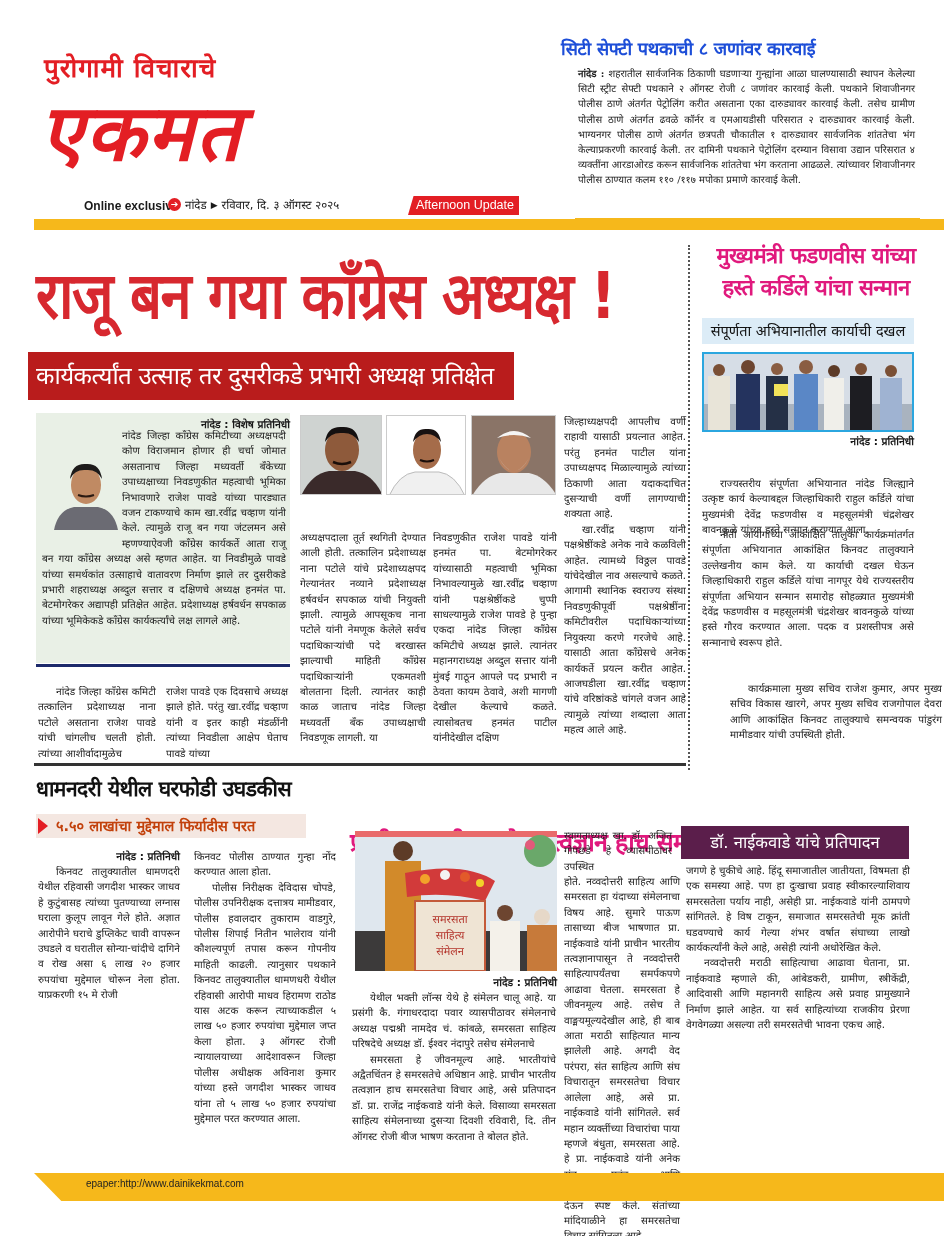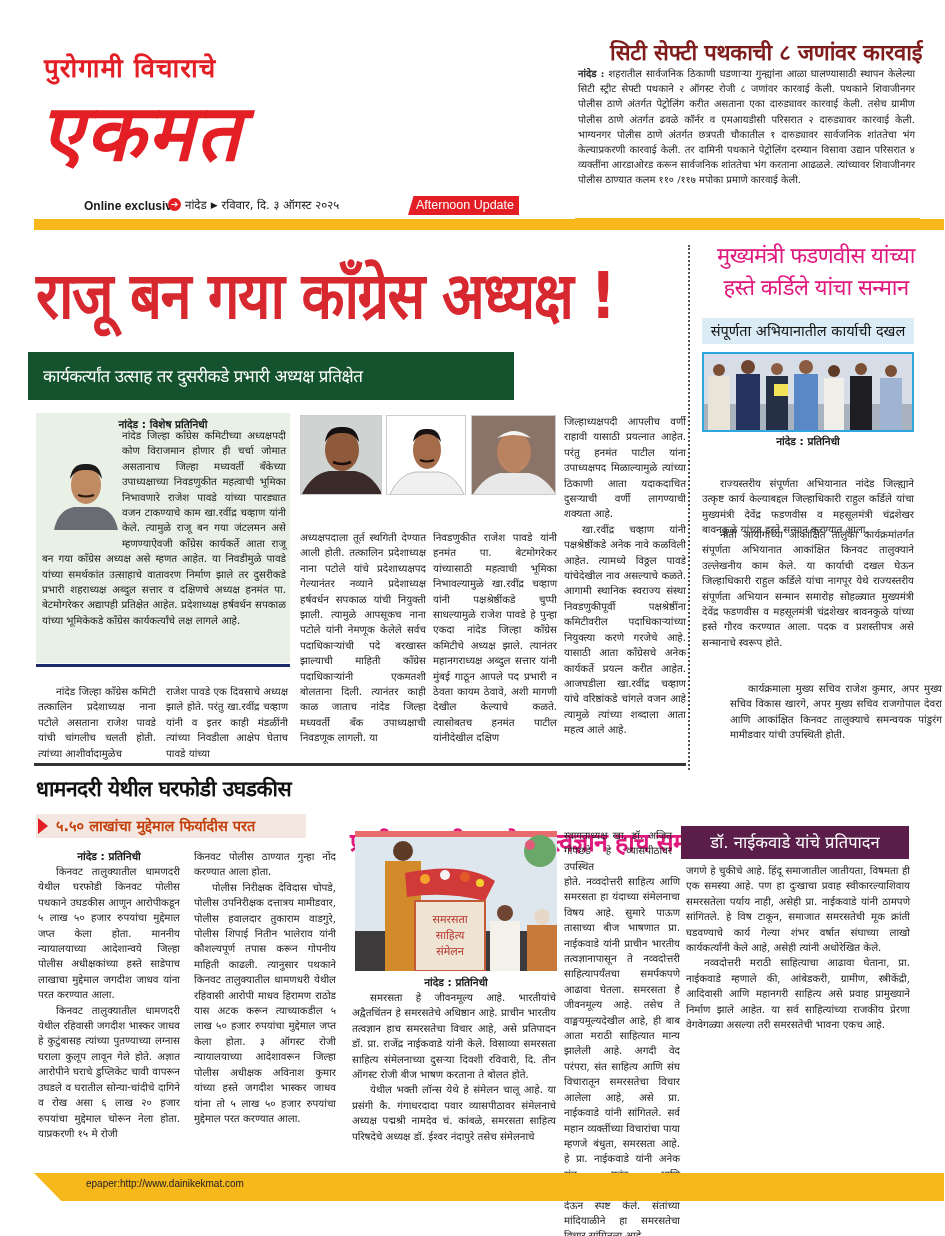--- a/index.html
+++ b/index.html
@@ -1,53 +1,53 @@
 <!DOCTYPE html>
 <html><head>
 <meta charset="utf-8">
 <style>
   * { box-sizing: border-box; margin: 0; padding: 0; }
   body { width: 945px; height: 1236px; background: #ffffff; font-family: "DejaVu Sans", sans-serif; color: #1a1a1a; position: relative; overflow: hidden; }
   .abs { position: absolute; }
   p, .txt { font-family: "DejaVu Serif", serif; font-size: 10.2px; line-height: 15.4px; text-align: justify; color: #1c1c1c; }
-  .dateline { text-align: center; font-weight: bold; font-size: 10.5px; line-height: 15px; font-family: "DejaVu Sans", sans-serif; }
+  .dateline { text-align: right; font-weight: bold; font-size: 10.5px; line-height: 15px; font-family: "DejaVu Sans", sans-serif; }
   .indent { text-indent: 18px; }
 
   
   .mast-top { left: 44px; top: 48px; font-family: "DejaVu Serif", serif; font-weight: bold; font-size: 26px; color: #e31e24; letter-spacing: 1px; line-height: 40px; }
   .mast-main { left: 40px; top: 88px; font-family: "DejaVu Serif", serif; font-weight: bold; font-style: italic; font-size: 78px; color: #e31e24; line-height: 90px; letter-spacing: 2px; }
   .online { left: 40px; top: 199px; font-family: "Liberation Sans", sans-serif; font-weight: bold; font-size: 12px; margin-left: 44px; }
   .dateinfo { left: 168px; top: 197px; font-size: 11.5px; display: flex; align-items: center; gap: 4px; }
   .arrow-circle { width: 13px; height: 13px; border-radius: 50%; background: #e31e24; color: #fff; font-size: 9px; line-height: 13px; text-align: center; }
   .afternoon { left: 408px; top: 196px; background: #e31e24; color: #fff; font-family: "Liberation Sans", sans-serif; font-size: 12.5px; padding: 1px 5px; line-height: 17px; clip-path: polygon(5% 0, 100% 0, 100% 100%, 0 100%); padding-left: 8px; }
   .yellow-bar-top { left: 34px; top: 219px; width: 910px; height: 11px; background: #f6b81b; }
 
   
-  .tr-head { left: 610px; top: 36px; font-weight: bold; font-size: 22px; color: #7f1d1d; font-family: "DejaVu Sans", sans-serif; letter-spacing: -0.3px; }
+  .tr-head { left: 561px; top: 36px; font-weight: bold; font-size: 18px; color: #1d4ed8; font-family: "DejaVu Sans", sans-serif; letter-spacing: -0.3px; }
   .tr-body { left: 578px; top: 66px; width: 337px; font-size: 9.9px; line-height: 15.2px; }
   .tr-yellow { left: 575px; top: 218px; width: 345px; height: 8px; background: #f6b81b; }
 
   
   .main-head { left: 36px; top: 250px; width: 680px; font-family: "DejaVu Sans", sans-serif; font-weight: bold; font-size: 56px; color: #d7282f; letter-spacing: -1.5px; line-height: 80px; transform: scaleY(1.15); transform-origin: top left; }
-  .sub-banner { left: 28px; top: 352px; width: 485px; height: 48px; background: #14532d; color: #fff; font-size: 17px; line-height: 48px; padding-left: 15px; white-space: nowrap; letter-spacing: -0.5px; width: 486px; }
+  .sub-banner { left: 28px; top: 352px; width: 485px; height: 48px; background: #b91c1c; color: #fff; font-size: 24px; line-height: 48px; padding-left: 8px; white-space: nowrap; letter-spacing: -0.5px; width: 486px; }
   .sub-banner { width: 486px; }
   .dotted-v { left: 688px; top: 245px; width: 0; height: 525px; border-left: 2px dotted #555; }
 
   
   .box-left { left: 36px; top: 413px; width: 254px; height: 250px; background: #e9f0e6; }
   .portrait { left: 50px; top: 455px; width: 72px; height: 75px; }
   .box-bottom-line { left: 36px; top: 664px; width: 254px; height: 3px; background: #1d2a6b; }
 
   
   .photo { position: absolute; overflow: hidden; border: 1px solid #ccc; }
 
   .rule-dark { left: 34px; top: 763px; width: 652px; height: 3px; background: #333; }
 
   
-  .rr-head { left: 701px; top: 240px; width: 230px; text-align: center; font-weight: normal; font-size: 22px; line-height: 32px; color: #e0197d; font-family: "DejaVu Sans", sans-serif; letter-spacing: -0.6px; }
+  .rr-head { left: 701px; top: 240px; width: 230px; text-align: center; font-weight: bold; font-size: 22px; line-height: 32px; color: #e0197d; font-family: "DejaVu Sans", sans-serif; letter-spacing: -0.6px; }
   .rr-sub { left: 702px; top: 318px; width: 212px; background: #dcecf7; text-align: center; font-size: 14.5px; line-height: 26px; color: #111; }
   .rr-photo { left: 702px; top: 352px; width: 212px; height: 80px; border: 2px solid #2ba6df; }
 
   
   .bl-head { left: 36px; top: 774px; font-weight: bold; font-size: 21px; color: #111; letter-spacing: -0.5px; }
   .bl-sub { left: 36px; top: 814px; width: 270px; height: 24px; background: #f4e7e1; font-size: 14.5px; line-height: 24px; padding-left: 20px; font-weight: bold; color: #c2410c; }
   .bl-sub-arrow { left: 38px; top: 818px; width: 0; height: 0; border-top: 8px solid transparent; border-bottom: 8px solid transparent; border-left: 10px solid #e31e24; }
 
   
   .br-head { left: 350px; top: 776px; font-weight: bold; font-size: 25px; color: #e0197d; letter-spacing: -0.8px; margin-top: 48px; }
@@ -162,21 +162,20 @@
 <div class="abs dateline" style="left:702px; top:434px; width:212px;">नांदेड : प्रतिनिधी</div>
 <p class="abs indent" style="left:702px; top:476px; width:212px;">राज्यस्तरीय संपूर्णता अभियानात नांदेड जिल्ह्याने उत्कृष्ट कार्य केल्याबद्दल जिल्हाधिकारी राहुल कर्डिले यांचा मुख्यमंत्री देवेंद्र फडणवीस व महसूलमंत्री चंद्रशेखर बावनकुळे यांच्या हस्ते सन्मान करण्यात आला.</p>
 <p class="abs indent" style="left:702px; top:527px; width:212px;">नीती आयोगाच्या आकांक्षित तालुका कार्यक्रमांतर्गत संपूर्णता अभियानात आकांक्षित किनवट तालुक्याने उल्लेखनीय काम केले. या कार्याची दखल घेऊन जिल्हाधिकारी राहुल कर्डिले यांचा नागपूर येथे राज्यस्तरीय संपूर्णता अभियान सन्मान समारोह सोहळ्यात मुख्यमंत्री देवेंद्र फडणवीस व महसूलमंत्री चंद्रशेखर बावनकुळे यांच्या हस्ते गौरव करण्यात आला. पदक व प्रशस्तीपत्र असे सन्मानाचे स्वरूप होते.</p>
 <p class="abs indent" style="left:702px; top:681px; width:212px;margin-left:28px;">कार्यक्रमाला मुख्य सचिव राजेश कुमार, अपर मुख्य सचिव विकास खारगे, अपर मुख्य सचिव राजगोपाल देवरा आणि आकांक्षित किनवट तालुक्याचे समन्वयक पांडुरंग मामीडवार यांची उपस्थिती होती.</p>
 
 <div class="abs bl-head">धामनदरी येथील घरफोडी उघडकीस</div>
 <div class="abs bl-sub">५.५० लाखांचा मुद्देमाल फिर्यादीस परत</div>
 <div class="abs bl-sub-arrow"></div>
 <div class="abs dateline" style="left:38px; top:849px; width:142px;">नांदेड : प्रतिनिधी</div>
 <div class="abs" style="left:38px; top:864px; width:142px;">
-  <p class="indent">किनवट तालुक्यातील धामणदरी येथील घरफोडी किनवट पोलीस पथकाने उघडकीस आणून आरोपीकडून ५ लाख ५० हजार रुपयांचा मुद्देमाल जप्त केला होता. माननीय न्यायालयाच्या आदेशान्वये जिल्हा पोलीस अधीक्षकांच्या हस्ते साडेपाच लाखाचा मुद्देमाल जगदीश जाधव यांना परत करण्यात आला.</p>
   <p class="indent">किनवट तालुक्यातील धामणदरी येथील रहिवासी जगदीश भास्कर जाधव हे कुटुंबासह त्यांच्या पुतण्याच्या लग्नास घराला कुलूप लावून गेले होते. अज्ञात आरोपीने घराचे डुप्लिकेट चावी वापरून उघडले व घरातील सोन्या-चांदीचे दागिने व रोख असा ६ लाख २० हजार रुपयांचा मुद्देमाल चोरून नेला होता. याप्रकरणी १५ मे रोजी</p>
 </div>
 <div class="abs" style="left:194px; top:849px; width:142px;">
   <p>किनवट पोलीस ठाण्यात गुन्हा नोंद करण्यात आला होता.</p>
   <p class="indent">पोलीस निरीक्षक देविदास चोपडे, पोलीस उपनिरीक्षक दत्तात्रय मामीडवार, पोलीस हवालदार तुकाराम वाडगुरे, पोलीस शिपाई नितीन भालेराव यांनी कौशल्यपूर्ण तपास करून गोपनीय माहिती काढली. त्यानुसार पथकाने किनवट तालुक्यातील धामणधरी येथील रहिवासी आरोपी माधव हिरामण राठोड यास अटक करून त्याच्याकडील ५ लाख ५० हजार रुपयांचा मुद्देमाल जप्त केला होता. ३ ऑगस्ट रोजी न्यायालयाच्या आदेशावरून जिल्हा पोलीस अधीक्षक अविनाश कुमार यांच्या हस्ते जगदीश भास्कर जाधव यांना तो ५ लाख ५० हजार रुपयांचा मुद्देमाल परत करण्यात आला.</p>
 </div>
 
 <div class="abs br-head">प्राचीन भारतीय अद्वैत तत्वज्ञान हाच समरसतेचा विचार</div>
 <div class="abs br-sub">डॉ. नाईकवाडे यांचे प्रतिपादन</div>
 <div class="abs br-photo">
@@ -198,22 +197,22 @@
     <rect x="135" y="90" width="30" height="50" fill="#f4f1ea"></rect>
       <circle cx="150" cy="82" r="8" fill="#6d4530"></circle>
     <rect x="172" y="94" width="30" height="46" fill="#c77a3a"></rect>
       <circle cx="187" cy="86" r="8" fill="#e6d8c8"></circle>
     <circle cx="185" cy="20" r="16" fill="#6aa86a"></circle>
       <circle cx="175" cy="14" r="5" fill="#e25a7a"></circle>
   </svg>
 </div>
 <div class="abs dateline" style="left:355px; top:975px; width:202px;">नांदेड : प्रतिनिधी</div>
 <div class="abs" style="left:352px; top:990px; width:204px;">
+  <p class="indent">येथील भक्ती लॉन्स येथे हे संमेलन चालू आहे. या प्रसंगी कै. गंगाधरदादा पवार व्यासपीठावर संमेलनाचे अध्यक्ष पद्मश्री नामदेव चं. कांबळे, समरसता साहित्य परिषदेचे अध्यक्ष डॉ. ईश्वर नंदापुरे तसेच संमेलनाचे</p>
   <p class="indent">समरसता हे जीवनमूल्य आहे. भारतीयांचे अद्वैतचिंतन हे समरसतेचे अधिष्ठान आहे. प्राचीन भारतीय तत्वज्ञान हाच समरसतेचा विचार आहे, असे प्रतिपादन डॉ. प्रा. राजेंद्र नाईकवाडे यांनी केले. विसाव्या समरसता साहित्य संमेलनाच्या दुसऱ्या दिवशी रविवारी, दि. तीन ऑगस्ट रोजी बीज भाषण करताना ते बोलत होते.</p>
-  <p class="indent">येथील भक्ती लॉन्स येथे हे संमेलन चालू आहे. या प्रसंगी कै. गंगाधरदादा पवार व्यासपीठावर संमेलनाचे अध्यक्ष पद्मश्री नामदेव चं. कांबळे, समरसता साहित्य परिषदेचे अध्यक्ष डॉ. ईश्वर नंदापुरे तसेच संमेलनाचे</p>
 </div>
 <p class="abs" style="left:564px; top:828px; width:108px;">स्वागताध्यक्ष खा. डॉ. अजित गोपछडे हे व्यासपीठावर उपस्थित</p>
 <div class="abs" style="left:564px; top:874px; width:110px;"></div>
 
 <div class="abs" style="left:564px; top:874px; width:113px;">
 </div>
 <div class="abs" style="left:564px; top:874px; width:110px;"></div>
 <p class="abs" style="left:564px; top:874px; width:110px; height:0; overflow:hidden;"></p>
 <div class="abs" style="left:564px; top:874px; width:116px;">
   <p style="width:116px;">होते. नव्वदोत्तरी साहित्य आणि समरसता हा यंदाच्या संमेलनाचा विषय आहे. सुमारे पाऊण तासाच्या बीज भाषणात प्रा. नाईकवाडे यांनी प्राचीन भारतीय तत्वज्ञानापासून ते नव्वदोत्तरी साहित्यापर्यंतचा समर्पकपणे आढावा घेतला. समरसता हे जीवनमूल्य आहे. तसेच ते वाङ्मयमूल्यदेखील आहे, ही बाब आता मराठी साहित्यात मान्य झालेली आहे. अगदी वेद परंपरा, संत साहित्य आणि संघ विचारातून समरसतेचा विचार आलेला आहे, असे प्रा. नाईकवाडे यांनी सांगितले. सर्व महान व्यक्तींच्या विचारांचा पाया म्हणजे बंधुता, समरसता आहे. हे प्रा. नाईकवाडे यांनी अनेक संत, महंत आणि समाजसुधारकांची उदाहरणे देऊन स्पष्ट केले. संतांच्या मांदियाळीने हा समरसतेचा विचार सांगितला आहे.</p>

